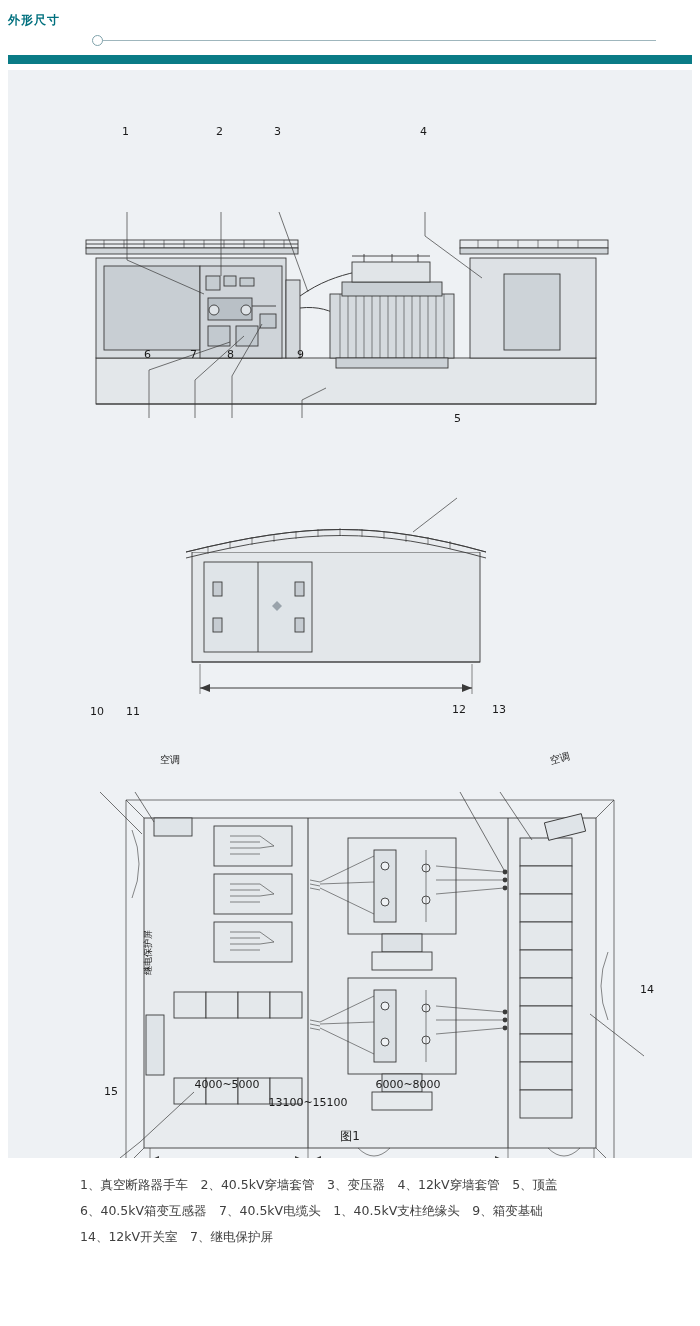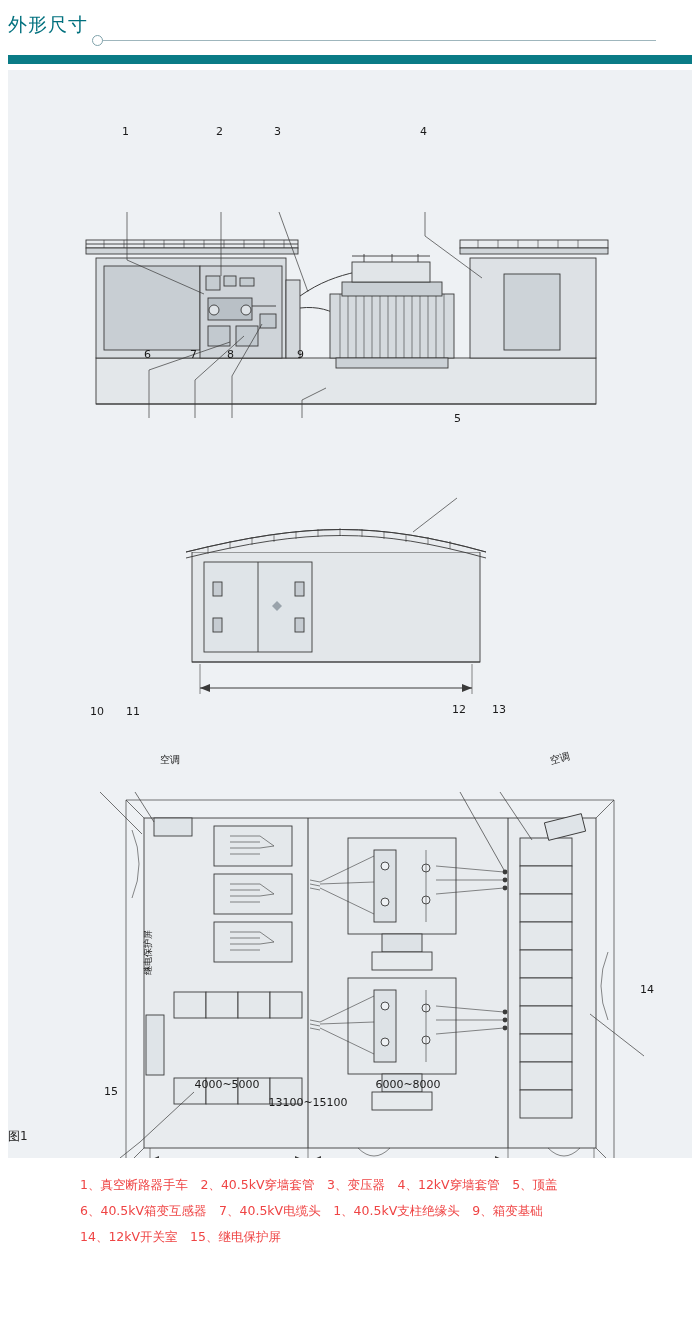--- a/index.html
+++ b/index.html
@@ -9,21 +9,21 @@
     font-family:"DejaVu Sans","Liberation Sans",sans-serif;
     overflow:hidden;
     position:relative;
   }
   .page{position:relative;width:700px;height:1326px;}
 
   
   .header{position:absolute;left:0;top:0;width:700px;height:62px;}
   .header-title{
     position:absolute;left:8px;top:12px;
-    font-size:19px;font-weight:normal;color:#00707e;
+    font-size:12px;font-weight:bold;color:#00707e;
     letter-spacing:1px;
   }
   .header-rule{
     position:absolute;left:96px;top:40px;width:560px;height:0;
     border-top:1px solid #9fb6bd;
   }
   .header-dot{
     position:absolute;left:92px;top:35px;width:9px;height:9px;
     border:1px solid #7fa2ab;border-radius:50%;background:#ffffff;
   }
@@ -32,28 +32,28 @@
     background:#0a7b86;
   }
 
   
   .canvas{
     position:absolute;left:8px;top:70px;width:684px;height:1088px;
     background:#eef1f4;
   }
 
   .figcaption{
-    position:absolute;left:0;top:1058px;width:684px;text-align:left;
+    position:absolute;left:0;top:1058px;width:684px;text-align:center;
     font-size:12px;color:#222;
   }
 
   
   .legend{
     position:absolute;left:80px;top:1172px;width:600px;
-    font-size:12.5px;color:#ef4444;line-height:26px;
+    font-size:12.5px;color:#404040;line-height:26px;
   }
   .legend div{white-space:nowrap;}
 
   
   svg.diagram{position:absolute;left:0;top:0;}
   text{font-family:"DejaVu Sans","Liberation Sans",sans-serif;}
 </style>
 </head>
 <body>
 
@@ -371,16 +371,16 @@
         <text x="300" y="1036" text-anchor="middle" font-size="11">13100~15100</text>
       </g>
     </svg>
 
     <div class="figcaption">图1</div>
   </div>
 
   <div class="legend">
     <div>1、真空断路器手车　2、40.5kV穿墙套管　3、变压器　4、12kV穿墙套管　5、顶盖</div>
     <div>6、40.5kV箱变互感器　7、40.5kV电缆头　1、40.5kV支柱绝缘头　9、箱变基础</div>
-    <div>14、12kV开关室　15、继电保护屏</div>
+    <div>14、12kV开关室　7、继电保护屏</div>
   </div>
 
 </div>
 
 </body></html>

